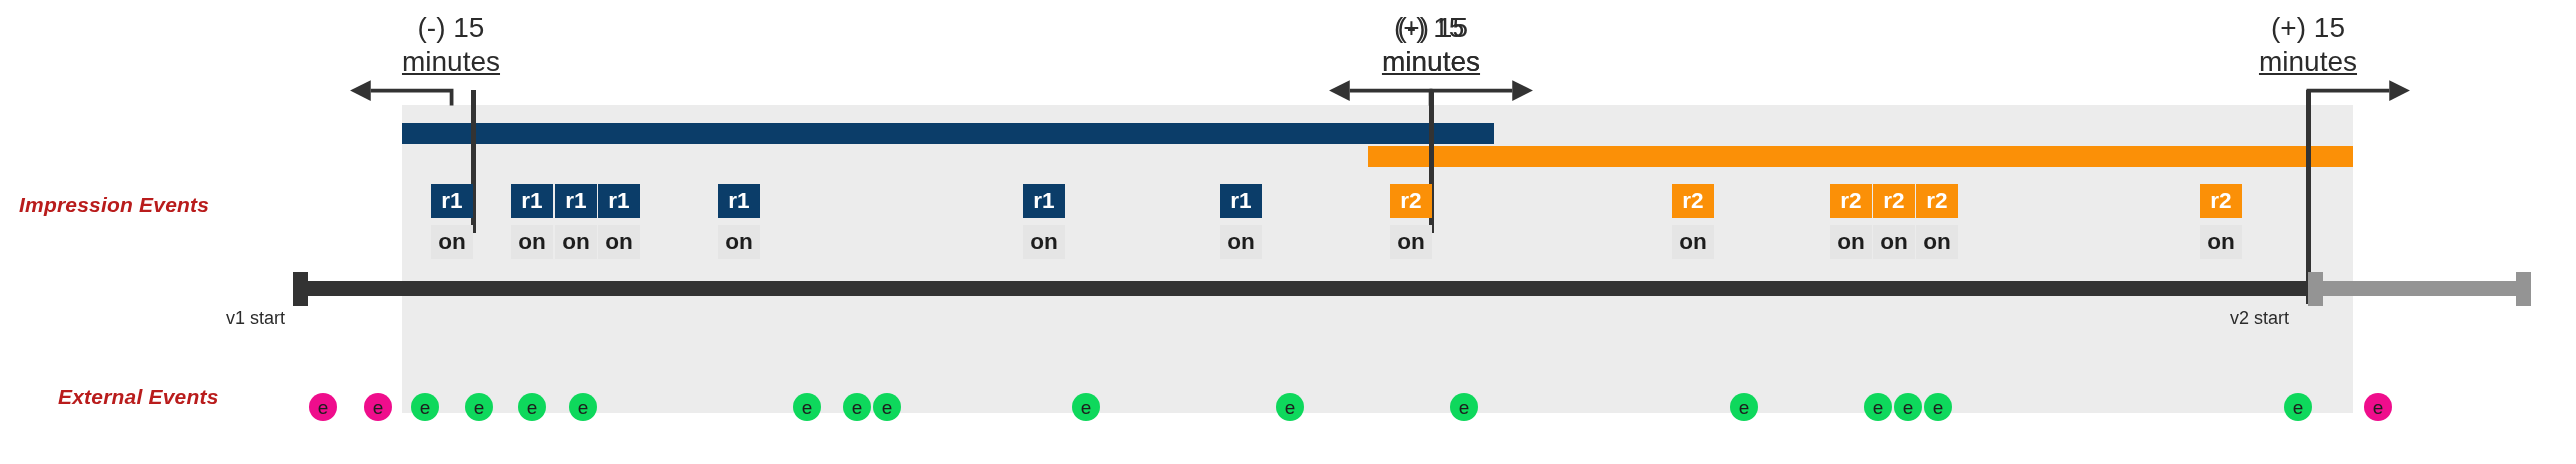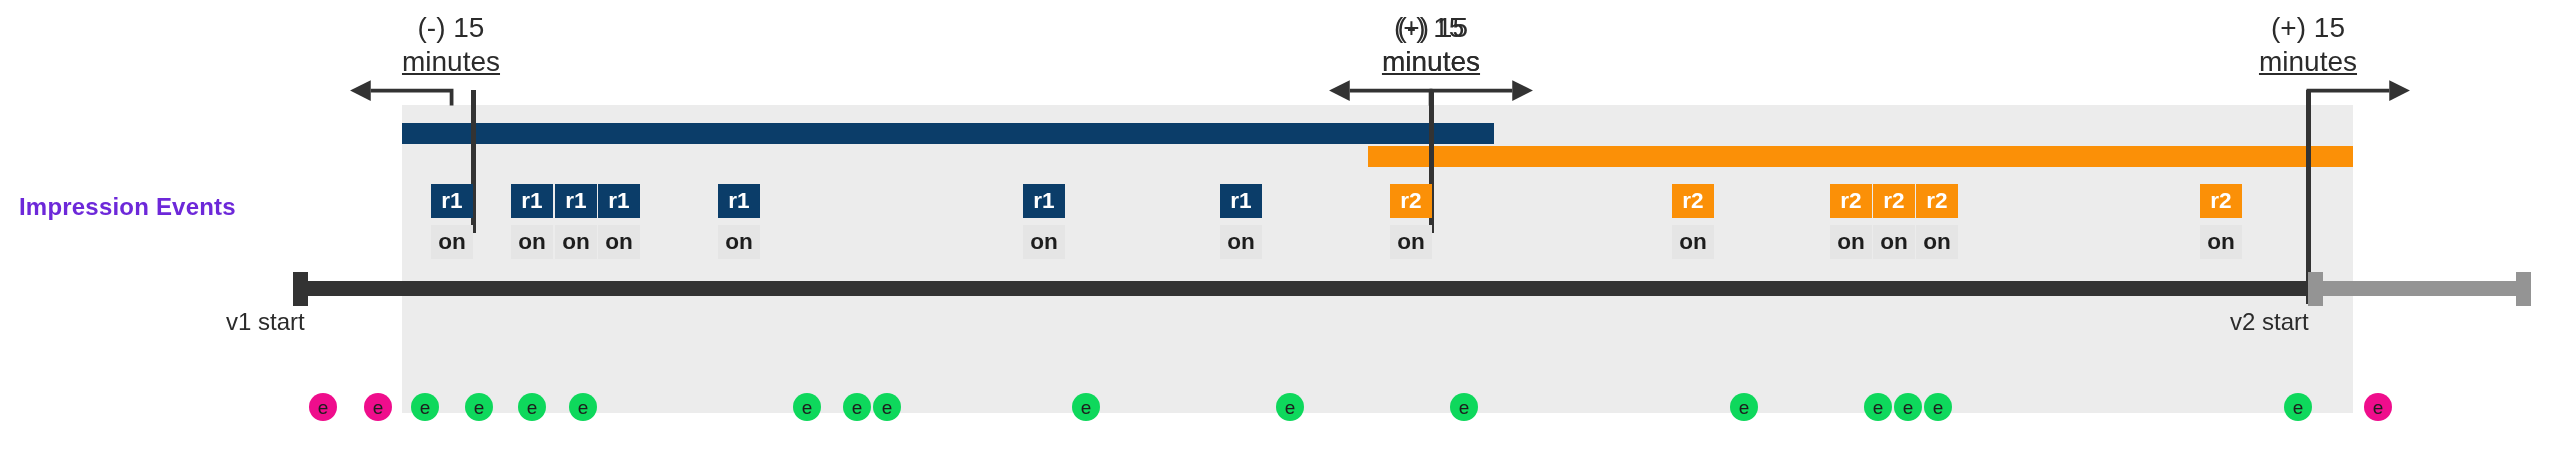--- a/index.html
+++ b/index.html
@@ -12,25 +12,26 @@
 
   
   .window-band{
     position:absolute;
     background:#ececec;
   }
 
   
   .row-label{
     position:absolute;
-    font-size:24px;
+    font-size:21px;
     font-weight:600;
     letter-spacing:0.2px;
-    color:#6d28d9;
+    color:#b91c1c;
     white-space:nowrap;
+    font-style:italic;
   }
 
   
   .annot{
     position:absolute;
     font-size:28px;
     font-weight:500;
     line-height:1.22;
     text-align:center;
     color:#2b2b2b;
@@ -62,21 +63,21 @@
   
   .axis-line{position:absolute;height:15px;}
   .axis-line.v1{background:#333333;}
   .axis-line.v2{background:#949494;}
   .axis-cap{position:absolute;width:15px;height:34px;}
   .axis-cap.dark{background:#333333;}
   .axis-cap.grey{background:#949494;}
 
   .axis-caption{
     position:absolute;
-    font-size:24px;font-weight:500;color:#2b2b2b;white-space:nowrap;
+    font-size:18px;font-weight:500;color:#2b2b2b;white-space:nowrap;
   }
 
   
   .edot{
     position:absolute;
     width:28px;height:28px;border-radius:50%;
     display:flex;align-items:center;justify-content:center;
     font-size:19px;font-weight:500;color:#1d1d1d;
     line-height:1;
   }
@@ -85,20 +86,21 @@
 </style>
 </head>
 <body>
 
 <div id="stage">
 
   <div class="window-band" id="band" style="left: 402px; top: 105px; width: 1951px; height: 308px; background: rgb(236, 236, 236);"></div>
 
   <div class="row-label" id="lbl-impr" style="left:19px;top:193px;">Impression Events</div>
 
+  <div class="row-label" id="lbl-ext" style="left:58px;top:385px;">External Events</div>
 
   <div id="annot-layer">
       <div class="annot" style="left: 310px; width: 282px; top: 11.3px;"><span>(-) 15</span><span class="l2">minutes</span></div>
       <svg class="arrow-svg" width="130" height="47" style="left: 333px; top: 68px;" viewBox="0 0 138 50">
         <path d="M 126 40 L 126 24 L 40 24" stroke="#333333" stroke-width="4" fill="none"></path>
         <polygon points="18,24 40,13 40,35" fill="#333333"></polygon>
       </svg>
       <div class="annot" style="left: 1290px; width: 282px; top: 11.3px;"><span>(-) 15</span><span class="l2">minutes</span></div>
       <svg class="arrow-svg" width="130" height="47" style="left: 1312px; top: 68px;" viewBox="0 0 138 50">
         <path d="M 126 40 L 126 24 L 40 24" stroke="#333333" stroke-width="4" fill="none"></path>

